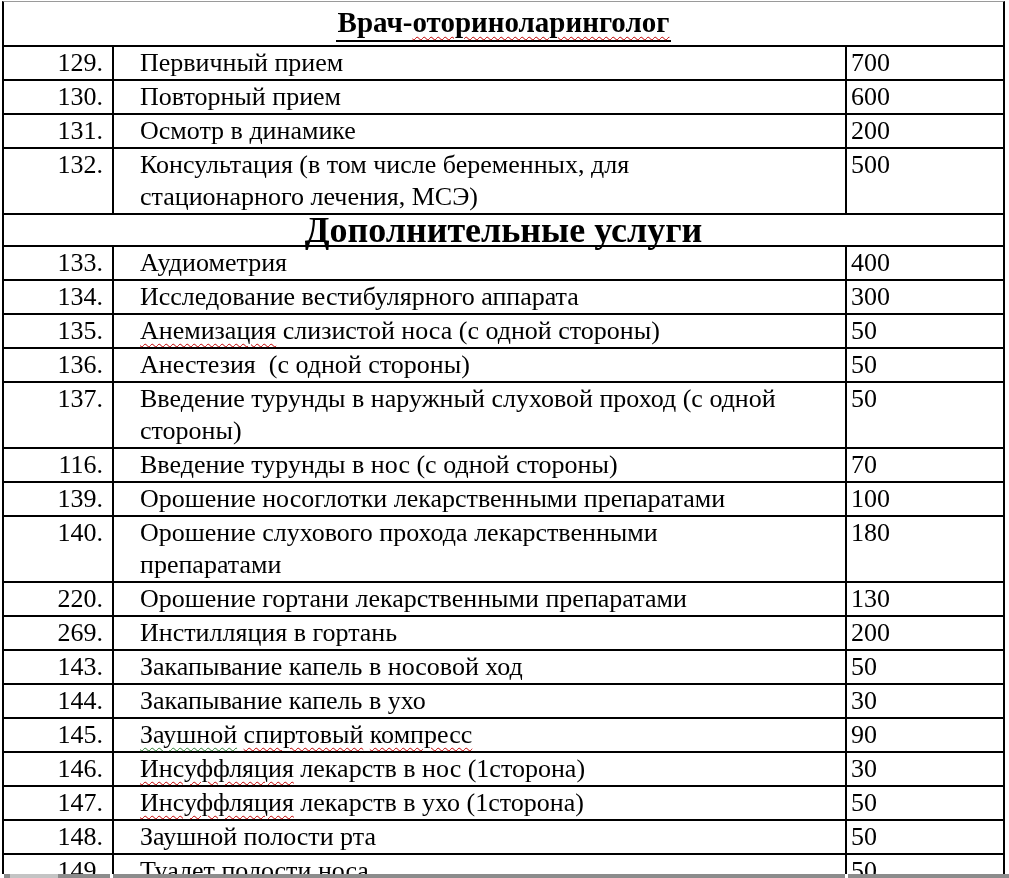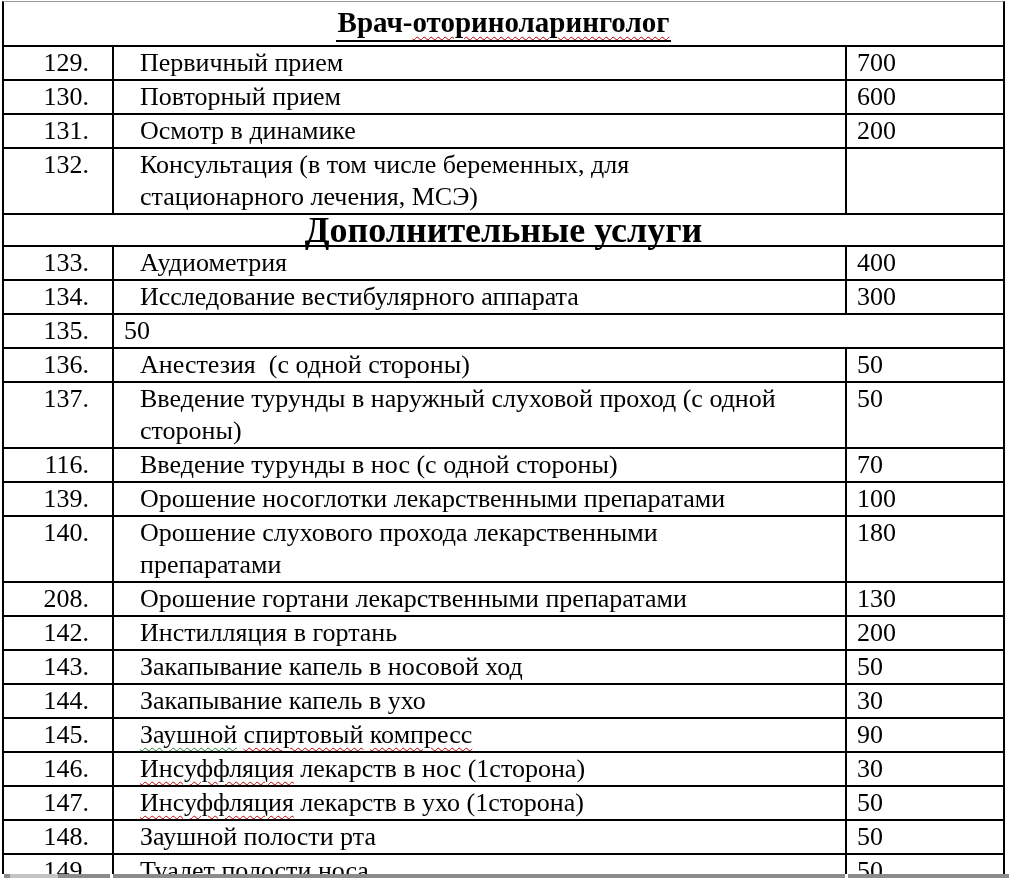--- a/index.html
+++ b/index.html
@@ -40,31 +40,31 @@
     grid-template-columns: 110px 733px 1fr;
     min-height: 33px;
   }
   .cell {
     font-size: 26px;
     line-height: 32px;
     padding-top: 0px;
   }
   .cell-num {
     text-align: right;
-    padding-right: 23px;
+    padding-right: 9px;
     border-right: 2px solid var(--border-color);
   }
   .cell-service {
     padding-left: 26px;
     padding-right: 6px;
     border-right: 2px solid var(--border-color);
     white-space: pre-wrap;
   }
   .cell-price {
-    padding-left: 10px;
+    padding-left: 4px;
   }
   .title-row {
     min-height: 45px;
     display: flex;
     justify-content: center;
     align-items: flex-end;
     padding-bottom: 3px;
   }
   .doc-title {
     font-weight: bold;
@@ -134,36 +134,38 @@
         </div>
         <div class="row data-row">
           <div class="cell cell-num">131.</div>
           <div class="cell cell-service">Осмотр в динамике</div>
           <div class="cell cell-price">200</div>
         </div>
         <div class="row data-row">
           <div class="cell cell-num">132.</div>
           <div class="cell cell-service">Консультация (в том числе беременных, для
 стационарного лечения, МСЭ)</div>
+          <div class="cell cell-price">500</div>
         </div>
         <div class="row section-row">
           <span class="section-title">Дополнительные услуги</span>
         </div>
         <div class="row data-row">
           <div class="cell cell-num">133.</div>
           <div class="cell cell-service">Аудиометрия</div>
           <div class="cell cell-price">400</div>
         </div>
         <div class="row data-row">
           <div class="cell cell-num">134.</div>
           <div class="cell cell-service">Исследование вестибулярного аппарата</div>
           <div class="cell cell-price">300</div>
         </div>
         <div class="row data-row">
           <div class="cell cell-num">135.</div>
+          <div class="cell cell-service"><span class="sq-red">Анемизация</span><span> слизистой носа (с одной стороны)</span></div>
           <div class="cell cell-price">50</div>
         </div>
         <div class="row data-row">
           <div class="cell cell-num">136.</div>
           <div class="cell cell-service">Анестезия  (с одной стороны)</div>
           <div class="cell cell-price">50</div>
         </div>
         <div class="row data-row">
           <div class="cell cell-num">137.</div>
           <div class="cell cell-service">Введение турунды в наружный слуховой проход (с одной
@@ -180,26 +182,26 @@
           <div class="cell cell-service">Орошение носоглотки лекарственными препаратами</div>
           <div class="cell cell-price">100</div>
         </div>
         <div class="row data-row">
           <div class="cell cell-num">140.</div>
           <div class="cell cell-service">Орошение слухового прохода лекарственными
 препаратами</div>
           <div class="cell cell-price">180</div>
         </div>
         <div class="row data-row">
-          <div class="cell cell-num">208.</div>
+          <div class="cell cell-num">220.</div>
           <div class="cell cell-service">Орошение гортани лекарственными препаратами</div>
           <div class="cell cell-price">130</div>
         </div>
         <div class="row data-row">
-          <div class="cell cell-num">142.</div>
+          <div class="cell cell-num">269.</div>
           <div class="cell cell-service">Инстилляция в гортань</div>
           <div class="cell cell-price">200</div>
         </div>
         <div class="row data-row">
           <div class="cell cell-num">143.</div>
           <div class="cell cell-service">Закапывание капель в носовой ход</div>
           <div class="cell cell-price">50</div>
         </div>
         <div class="row data-row">
           <div class="cell cell-num">144.</div>

